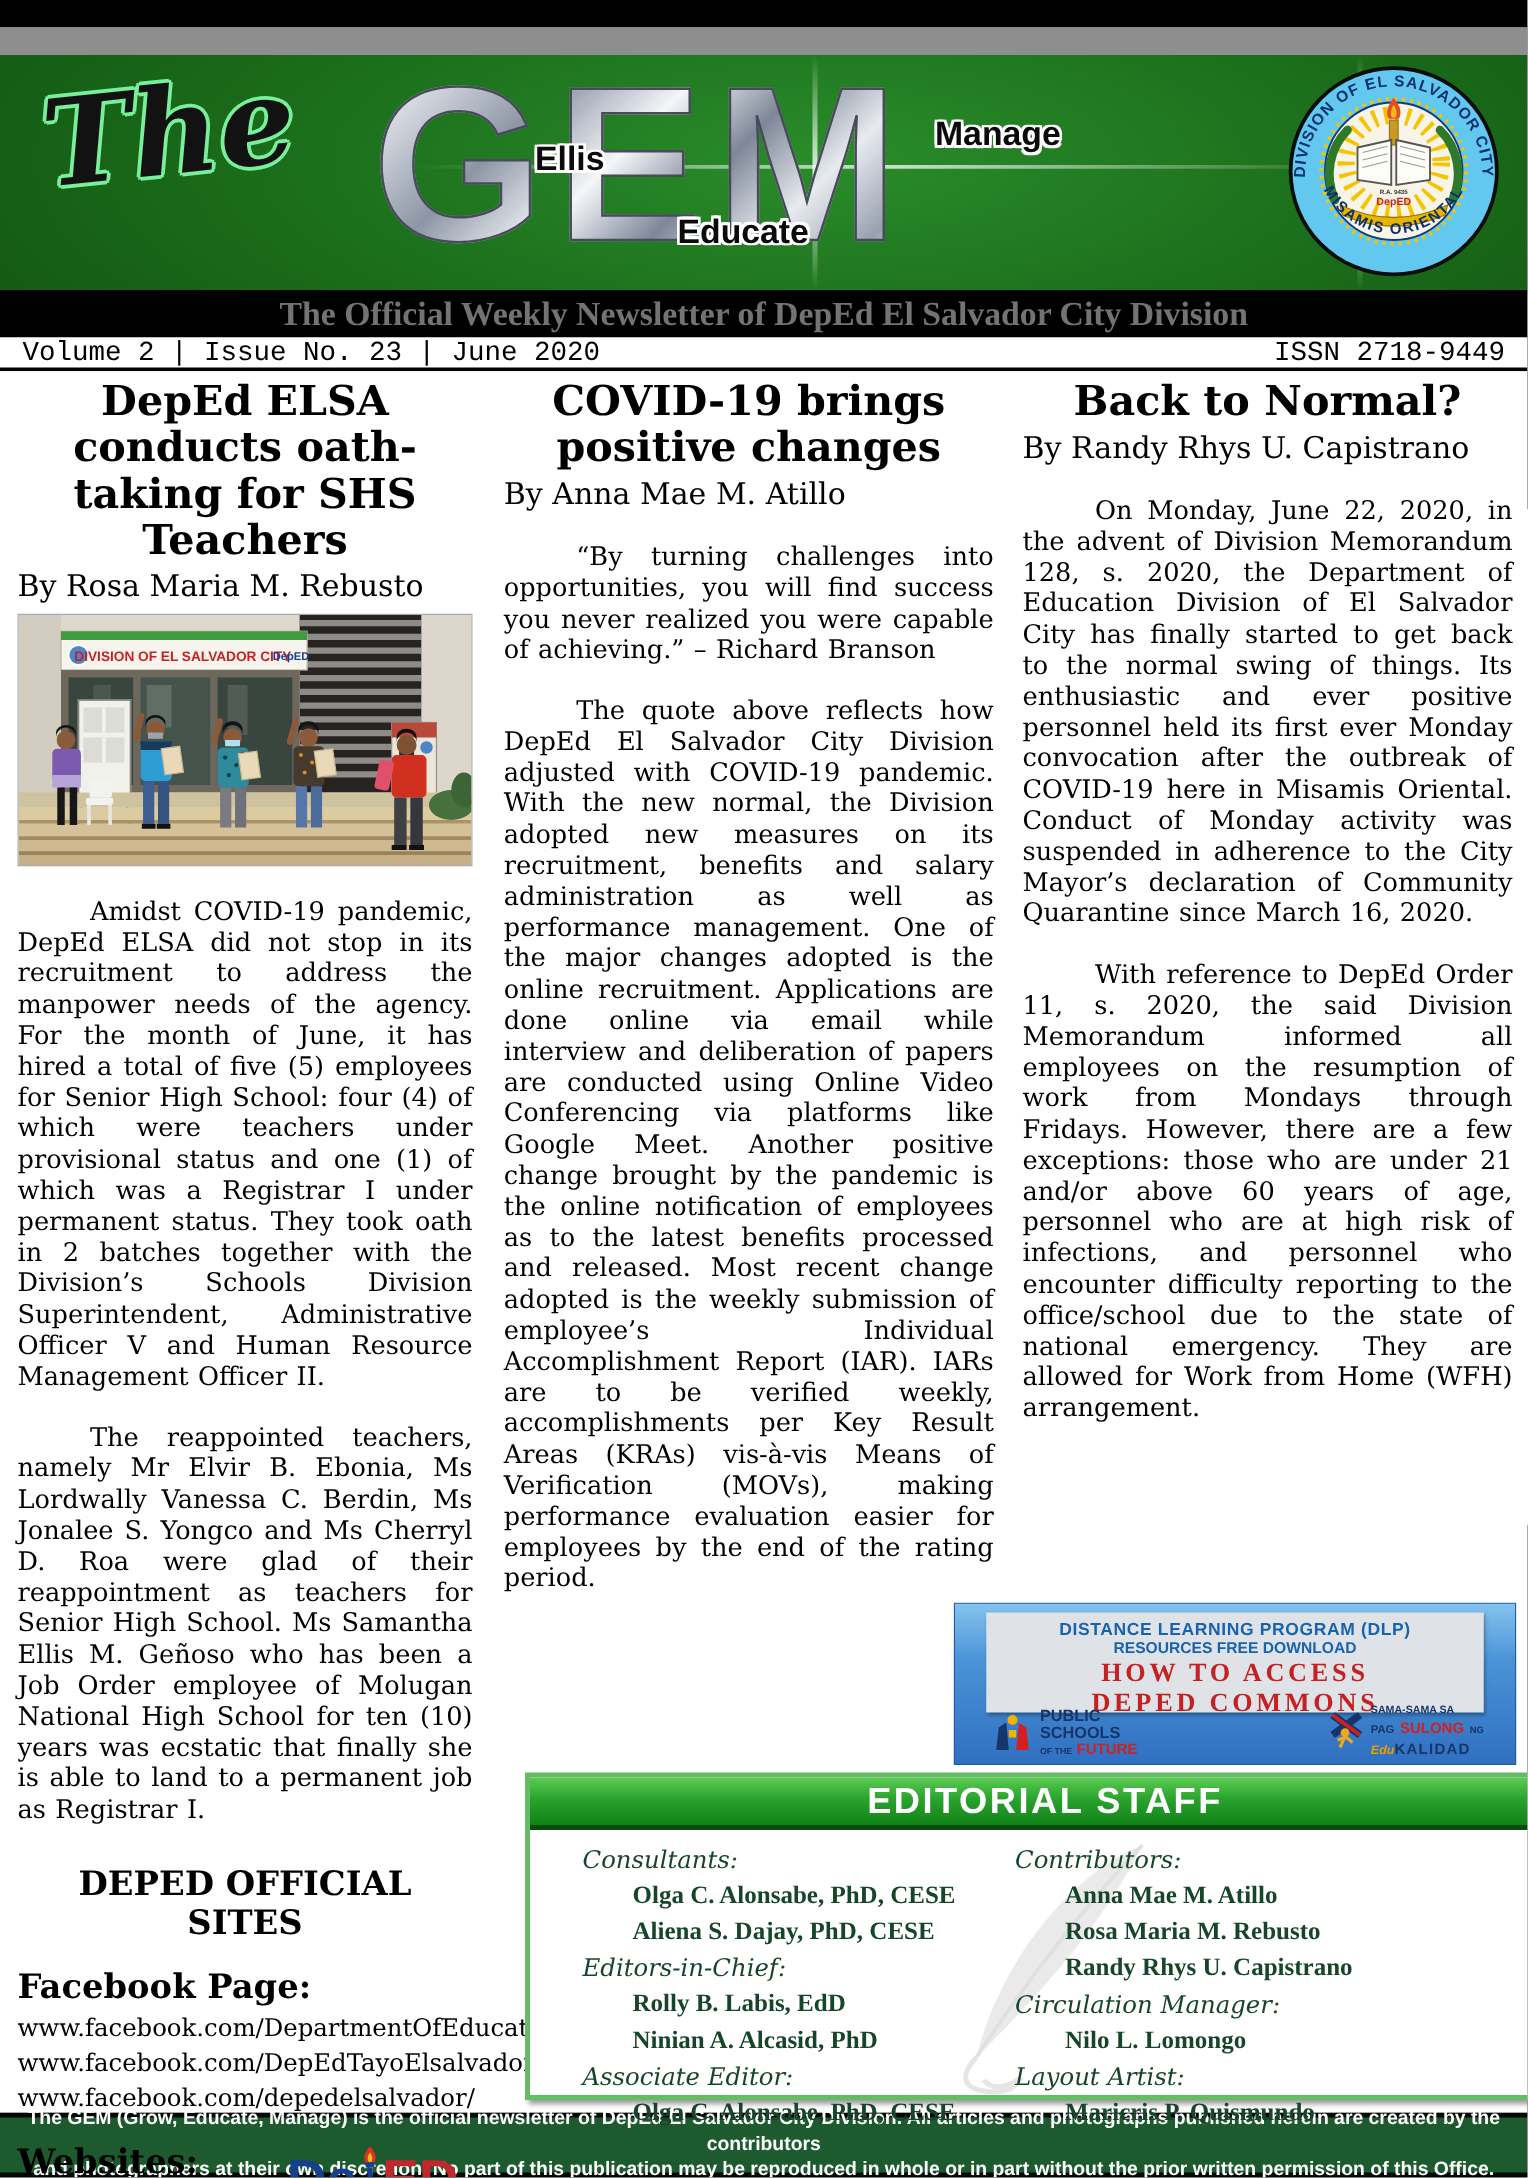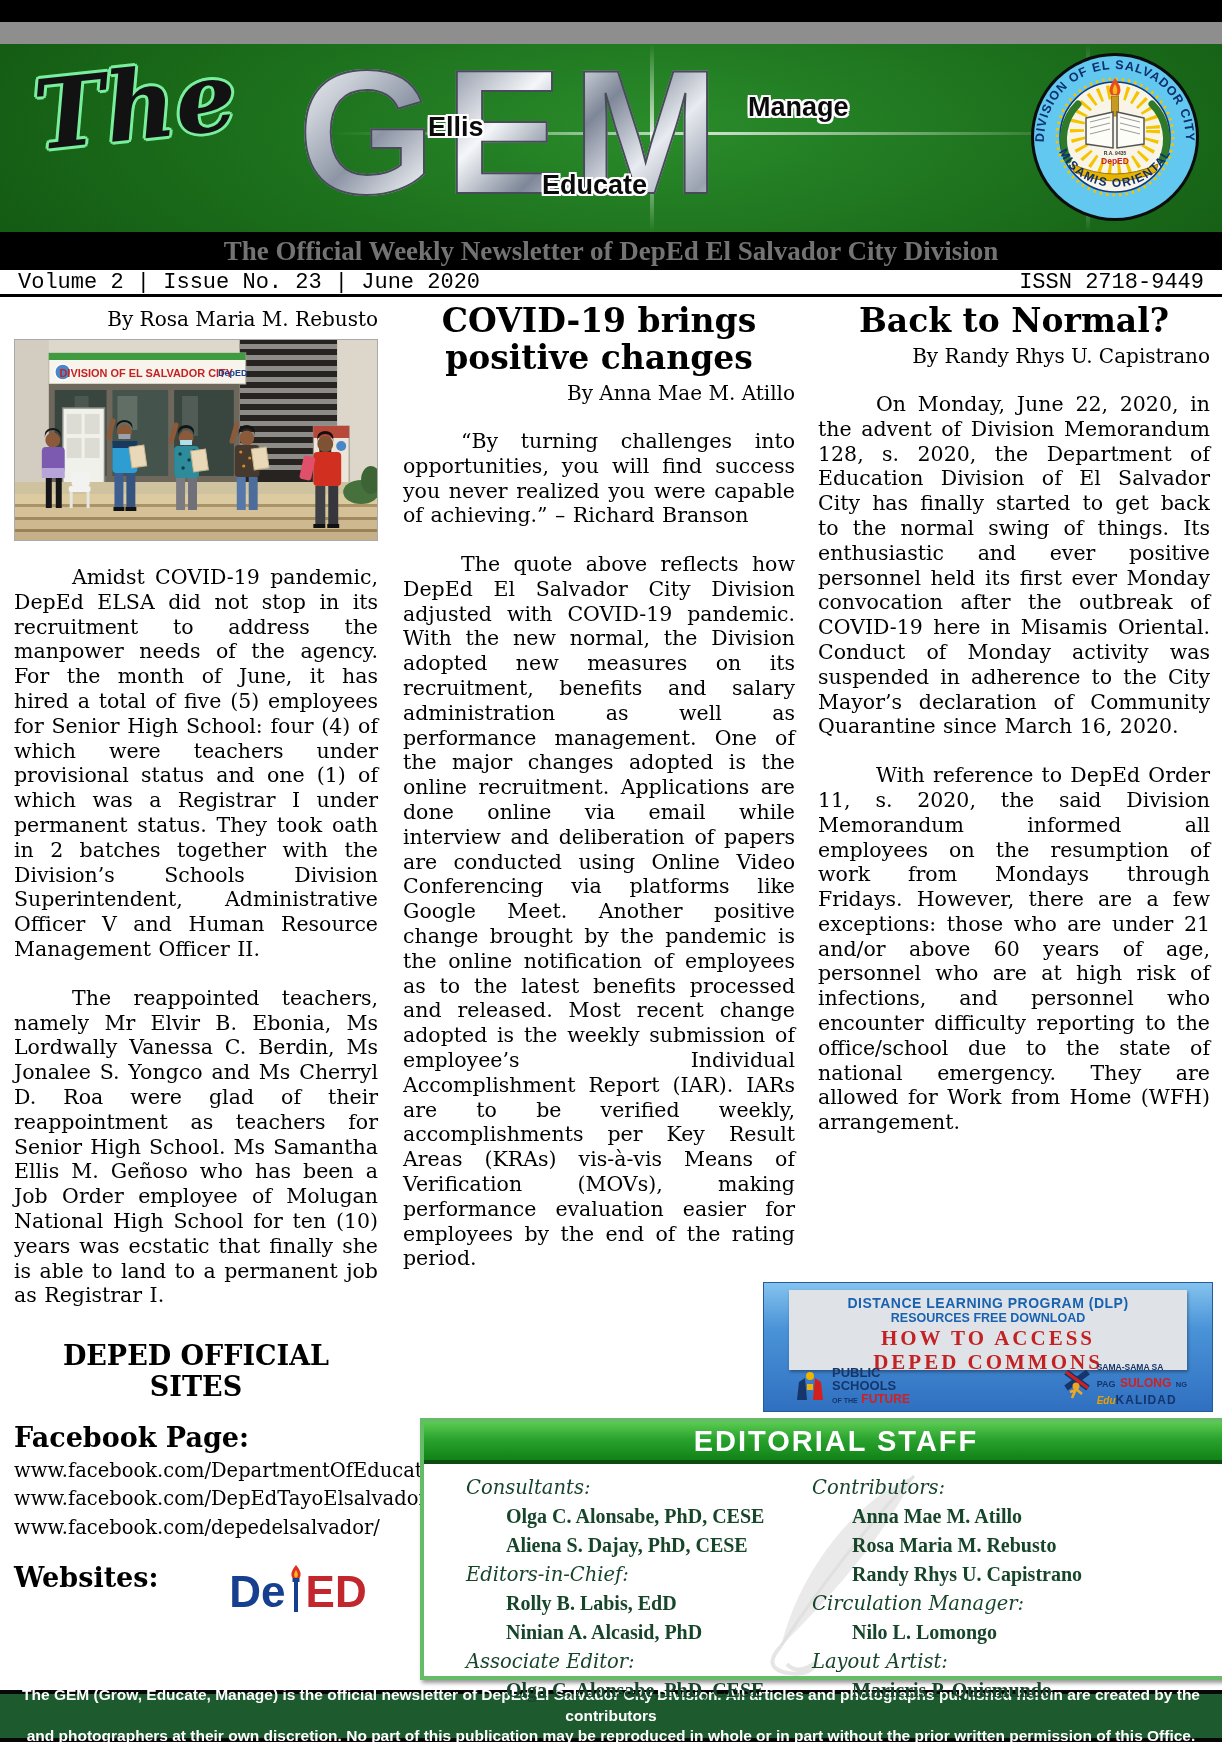--- a/index.html
+++ b/index.html
@@ -40,21 +40,21 @@
   .volume-row{height:24px;background:#fff;border-bottom:3px solid #000;display:flex;
     justify-content:space-between;align-items:center;padding:0 18px;
     font-family:"Liberation Mono",monospace;font-size:22px;color:#000;}
   
   main{position:relative;height:1393px;background:#fff;}
   .col{position:absolute;top:6px;}
   .col1{left:14px;width:364px;}
   .col2{left:403px;width:392px;}
   .col3{left:818px;width:392px;}
   h1{margin:0;font-size:33px;line-height:1.12;text-align:center;font-weight:bold;color:#000;}
-  .byline{text-align:right;font-size:20px;margin:4px 0 2px;color:#000;}
+  .byline{text-align:left;font-size:24px;margin:4px 0 2px;color:#000;}
   .col p{font-size:20.5px;line-height:1.21;text-align:justify;text-indent:58px;
     margin:24px 0 0;color:#000;word-spacing:1px;}
   .photo{margin-top:8px;height:202px;border:1px solid #aaa;box-sizing:border-box;}
   
   .sites-h{margin:32px 0 0;font-size:27px;font-weight:bold;text-align:center;color:#000;}
   .sites-label{font-size:27px;font-weight:bold;margin:20px 0 4px;color:#000;}
   .url{font-size:19.5px;line-height:1.45;color:#000;}
   .web-wrap{position:relative;}
   .deped-logo{position:absolute;right:0;top:2px;width:160px;text-align:center;}
   .dl-row{display:flex;align-items:flex-end;justify-content:center;line-height:1;}
@@ -152,20 +152,21 @@
   </div>
 
   <div class="volume-row">
     <span>Volume 2 | Issue No. 23 | June 2020</span>
     <span>ISSN 2718-9449</span>
   </div>
 
   <main>
 
     <section class="col col1">
+      <h1>DepEd ELSA conducts oath-taking for SHS Teachers</h1>
       <div class="byline">By Rosa Maria M. Rebusto</div>
 
       <div class="photo">
         <svg width="100%" height="100%" viewBox="0 0 364 200" preserveAspectRatio="none">
           <rect x="0" y="0" width="364" height="200" fill="#ddd8cc"></rect>
           <rect x="0" y="0" width="34" height="152" fill="#d2cdc0"></rect>
           <rect x="226" y="0" width="98" height="142" fill="#262320"></rect>
           <g>
             <rect x="226" y="4" width="98" height="5" fill="#8e8c88"></rect>
               <rect x="226" y="15" width="98" height="5" fill="#8e8c88"></rect>

